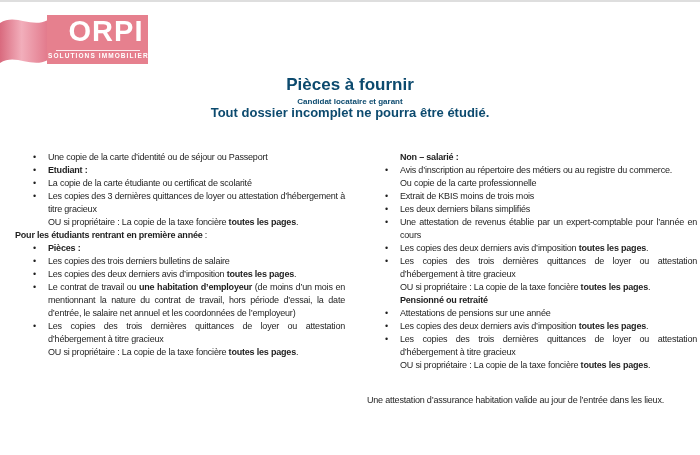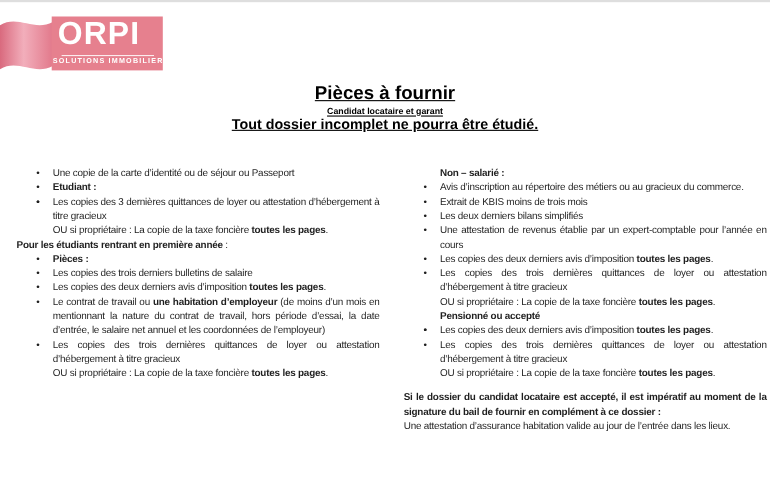--- a/index.html
+++ b/index.html
@@ -5,30 +5,30 @@
   html,body{margin:0;padding:0;background:#ffffff;}
   .page{
     position:relative;width:700px;height:455px;background:#ffffff;
     border-top:2px solid #dedede;box-sizing:border-box;overflow:hidden;
     font-family:"Liberation Sans",sans-serif;color:#1f1f1f;
   }
   
   .logo{position:absolute;top:5px;left:0;width:150px;height:62px;}
   .logo svg{position:absolute;top:0;left:0;}
   .logo-brand{
-    position:absolute;left:40px;top:8px;width:100px;text-align:center;
+    position:absolute;left:56px;top:8px;width:100px;text-align:center;
     font-size:29px;line-height:32px;font-weight:bold;color:#ffffff;letter-spacing:1px;
   }
   .logo-rule{position:absolute;left:56px;top:43px;width:84px;height:1px;background:#ffffff;opacity:.85;}
   .logo-tagline{
     position:absolute;left:48px;top:45px;width:100px;text-align:center;
     font-size:6.5px;font-weight:bold;color:#ffffff;letter-spacing:1.1px;white-space:nowrap;
   }
   
-  .title-block{padding-top:72px;text-align:center;color:#000000;text-decoration:underline;}
+  .title-block{padding-top:72px;text-align:center;color:#0c4a6e;}
   .title-main{font-size:17px;font-weight:bold;line-height:21px;}
   .title-sub{font-size:8px;font-weight:bold;line-height:11px;margin-top:1px;}
   .title-warning{font-size:13px;font-weight:bold;line-height:12px;}
   
   .columns{display:flex;margin-top:32px;font-size:9px;line-height:13px;letter-spacing:-0.2px;}
   .col{box-sizing:border-box;}
   .col-left{width:330px;margin-left:15px;}
   .col-right{width:330px;margin-left:22px;}
   .col > :first-child{margin-top:0;}
   .heading{font-weight:bold;}
@@ -76,20 +76,21 @@
             <div class="itext"><span>Une copie de la carte d’identité ou de séjour ou Passeport</span></div>
           </div>
           <div class="item">
             <span class="dot">•</span>
           </div>
         </div>
         <div class="heading indent"><b>Etudiant :</b></div>
         <div>
           <div class="item">
             <span class="dot">•</span>
+            <div class="itext"><span>La copie de la carte étudiante ou certificat de scolarité</span></div>
           </div>
           <div class="item">
             <span class="dot">•</span>
             <div class="itext"><span>Les copies des 3 dernières quittances de loyer ou attestation d’hébergement à titre gracieux</span><br><span>OU si propriétaire : La copie de la taxe foncière </span><b>toutes les pages</b><span>.</span></div>
           </div>
         </div>
         <div class="heading"><b>Pour les étudiants rentrant en première année</b><span class="normal"> :</span></div>
         <div>
           <div class="item">
             <span class="dot">•</span>
@@ -113,21 +114,21 @@
             <span class="dot">•</span>
             <div class="itext"><span>Les copies des trois dernières quittances de loyer ou attestation d’hébergement à titre gracieux</span><br><span>OU si propriétaire : La copie de la taxe foncière </span><b>toutes les pages</b><span>.</span></div>
           </div>
         </div>
       </div>
     <div class="col col-right" id="col-right">
         <div class="heading indent"><b>Non – salarié :</b></div>
         <div>
           <div class="item">
             <span class="dot">•</span>
-            <div class="itext"><span>Avis d’inscription au répertoire des métiers ou au gracieux du commerce.</span><br></div>
+            <div class="itext"><span>Avis d’inscription au répertoire des métiers ou au registre du commerce.</span><br><span>Ou copie de la carte professionnelle</span></div>
           </div>
           <div class="item">
             <span class="dot">•</span>
             <div class="itext"><span>Extrait de KBIS moins de trois mois</span></div>
           </div>
           <div class="item">
             <span class="dot">•</span>
             <div class="itext"><span>Les deux derniers bilans simplifiés</span></div>
           </div>
           <div class="item">
@@ -136,31 +137,32 @@
           </div>
           <div class="item">
             <span class="dot">•</span>
             <div class="itext"><span>Les copies des deux derniers avis d’imposition </span><b>toutes les pages</b><span>.</span></div>
           </div>
           <div class="item">
             <span class="dot">•</span>
             <div class="itext"><span>Les copies des trois dernières quittances de loyer ou attestation d’hébergement à titre gracieux</span><br><span>OU si propriétaire : La copie de la taxe foncière </span><b>toutes les pages</b><span>.</span></div>
           </div>
         </div>
-        <div class="heading indent"><b>Pensionné ou accepté</b></div>
+        <div class="heading indent"><b>Pensionné ou retraité</b></div>
         <div>
           <div class="item">
             <span class="dot">•</span>
+            <div class="itext"><span>Attestations de pensions sur une année</span></div>
           </div>
           <div class="item">
             <span class="dot">•</span>
             <div class="itext"><span>Les copies des deux derniers avis d’imposition </span><b>toutes les pages</b><span>.</span></div>
           </div>
           <div class="item">
             <span class="dot">•</span>
             <div class="itext"><span>Les copies des trois dernières quittances de loyer ou attestation d’hébergement à titre gracieux</span><br><span>OU si propriétaire : La copie de la taxe foncière </span><b>toutes les pages</b><span>.</span></div>
           </div>
         </div>
-        <div class="para"><b>Si le dossier du candidat locataire est accepté, il est impératif au moment de la signature du bail de fournir en complément à ce dossier :</b><br><span>Une attestation d’assurance habitation valide au jour de l’entrée dans les lieux.</span><br></div>
+        <div class="para"><br><span>Une attestation d’assurance habitation valide au jour de l’entrée dans les lieux.</span><br></div>
       </div>
   </div>
 
 </div>
 
 </body></html>

